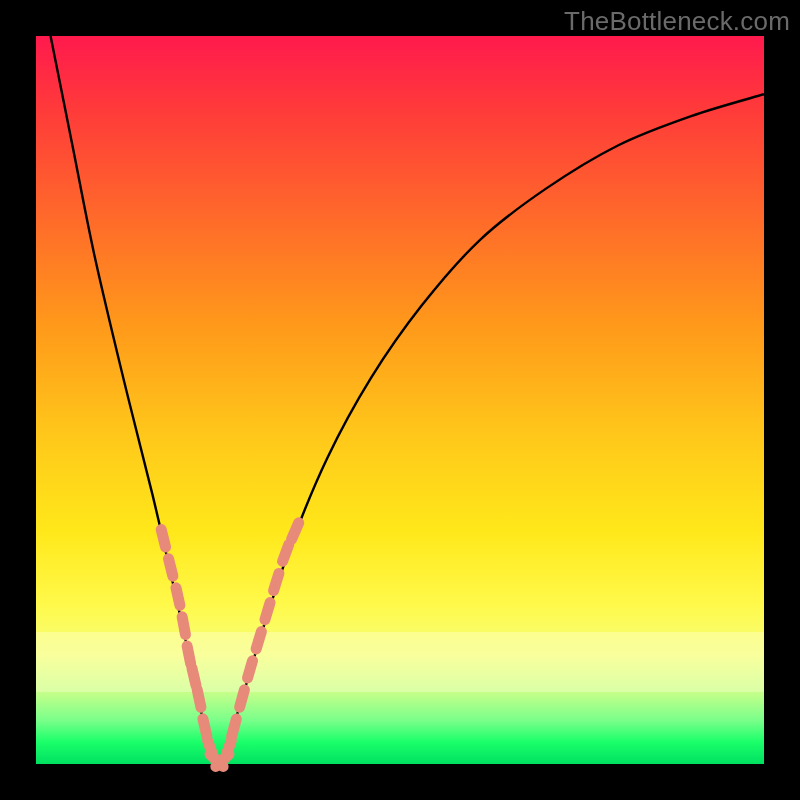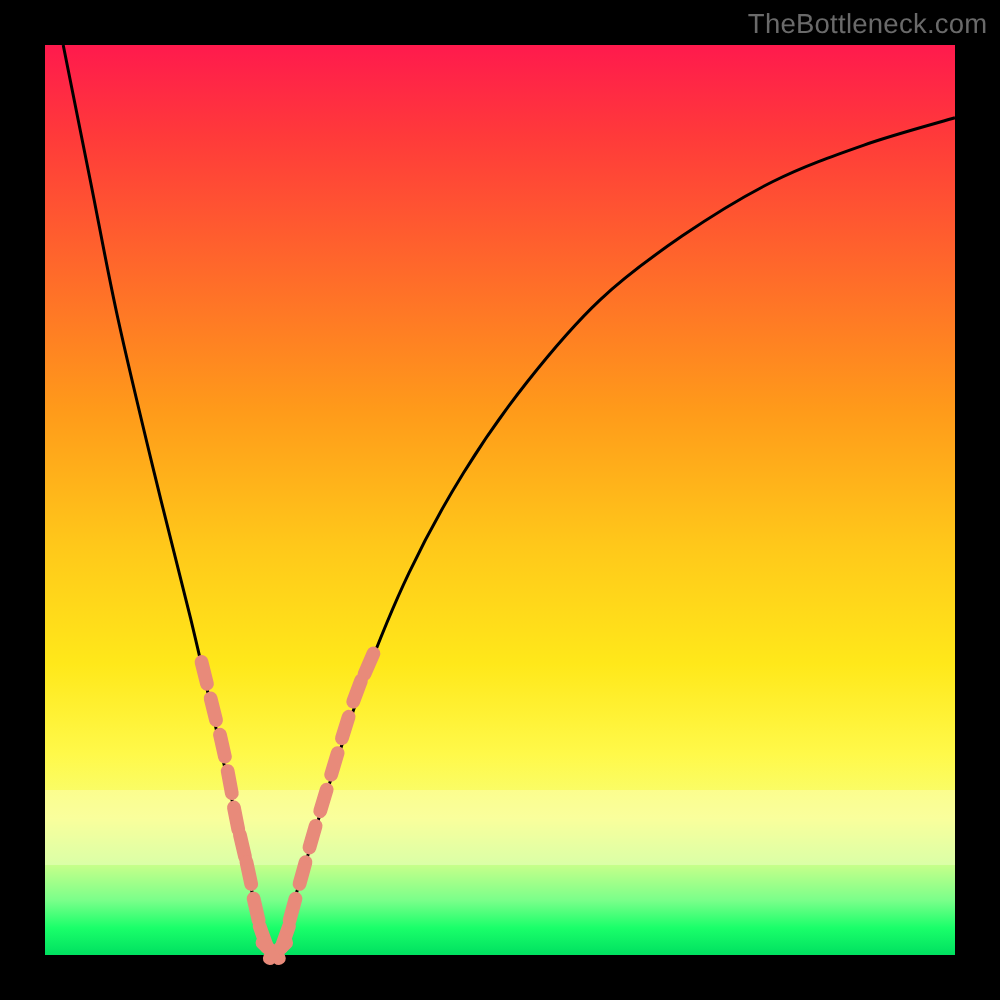--- a/index.html
+++ b/index.html
@@ -51,21 +51,21 @@
     top: 0;
     width: 728px;
     height: 728px;
     overflow: visible;
   }
   .watermark {
     position: absolute;
     top: 6px;
     right: 10px;
     color: #6a6a6a;
-    font-size: 22px;
+    font-size: 26px;
     letter-spacing: 0.2px;
     user-select: none;
     font-weight: 500;
   }
 </style>
 </head>
 <body>
 
 <div class="stage">
 

